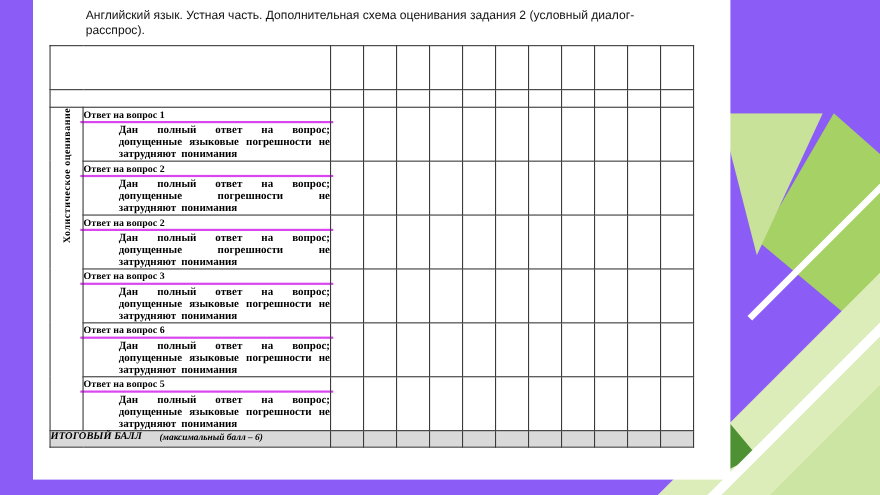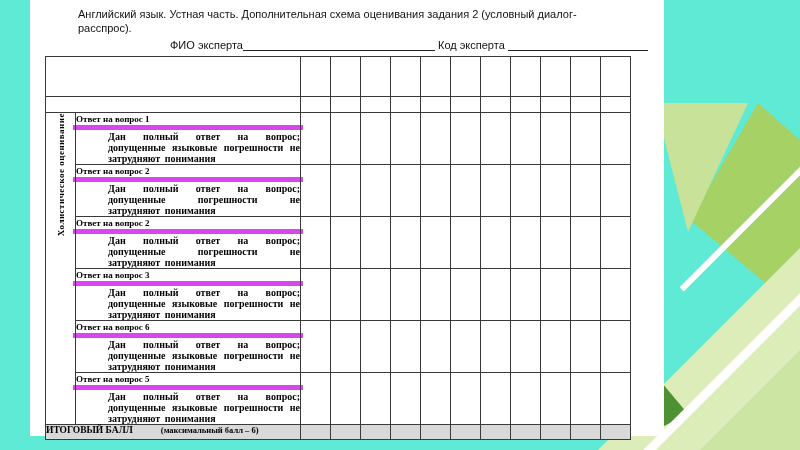--- a/index.html
+++ b/index.html
@@ -1,17 +1,17 @@
 <!DOCTYPE html>
 <html style="--pale-green: #dcedba; --pale2-green: #cde5a3; --light-green: #c8e29a; --mid-green: #a6d164; --dark-green: #4d9133; --row-gray: #d9d9d9;"><head>
 <meta charset="utf-8">
 <style>
   html,body{margin:0;padding:0;}
   body{width:800px;height:450px;overflow:hidden;background:#ffffff;font-family:"Liberation Sans",sans-serif;}
-  .slide{position:relative;width:800px;height:450px;background:#5eead4;overflow:hidden;}
+  .slide{position:relative;width:800px;height:450px;background:#8b5cf6;overflow:hidden;}
 
   
   .decor{position:absolute;inset:0;z-index:0;}
   .shape{position:absolute;inset:0;}
   .g-light{background:var(--light-green);clip-path:polygon(655px 103px,748px 103px,688px 232px);}
   .g-mid{background:var(--mid-green);clip-path:polygon(758px 103px,800px 140px,800px 312px,690px 220px);}
   .g-pale{background:var(--pale-green);clip-path:polygon(598px 450px,800px 248px,800px 450px);}
   .g-pale2{background:var(--pale2-green);clip-path:polygon(700px 450px,800px 350px,800px 450px);}
   .g-dark{background:var(--dark-green);clip-path:polygon(636px 352px,688px 414px,660px 428px,641px 382px);}
   .stripe{position:absolute;background:#fff;}
@@ -31,26 +31,26 @@
   table.assess{border-collapse:collapse;margin-top:5px;table-layout:fixed;width:585px;font-family:"Liberation Serif",serif;color:#000;}
   table.assess td{border:1px solid #3a3a3a;padding:0;vertical-align:top;}
   col.c-vert{width:30px;}
   col.c-desc{width:225px;}
   col.c-mark{width:30px;}
   tr.head-row-1{height:40px;}
   tr.head-row-2{height:16px;}
   td.vert-cell{text-align:center;vertical-align:middle;}
   .vert-text{display:inline-block;writing-mode:vertical-rl;transform:rotate(180deg);font-size:9px;font-weight:bold;letter-spacing:.5px;white-space:nowrap;}
   td.desc-cell{padding:0 3px 2px 3px;}
-  .q-header{font-size:9px;font-weight:bold;border-bottom:5px solid #d946ef;margin:0 -3px 1px -3px;padding:1px 3px 1px 3px;}
+  .q-header{font-size:9px;font-weight:bold;border-bottom:2px solid #d946ef;margin:0 -3px 1px -3px;padding:1px 3px 1px 3px;}
   .q-text{font-size:10px;font-weight:bold;line-height:1.1;text-align:justify;word-spacing:2px;margin-left:32px;}
   tr.total-row{height:15px;}
   tr.total-row td{background:var(--row-gray);}
   td.total-cell{padding:1px 3px;vertical-align:middle;}
-  .total-inner{display:flex;gap:28px;align-items:flex-start;}
+  .total-inner{display:flex;gap:16px;align-items:flex-start;font-style:italic;}
   .total-label{font-size:9.5px;font-weight:bold;white-space:nowrap;}
   .total-note{font-size:8.5px;font-weight:bold;white-space:nowrap;}
 </style>
 </head>
 <body>
 
 <div class="slide">
 
   <div class="decor">
     <div class="shape g-mid"></div>
@@ -61,24 +61,20 @@
     <div class="stripe stripe1"></div>
     <div class="stripe stripe2"></div>
   </div>
 
   <div class="sheet"></div>
 
   <div class="content">
 
     <div class="doc-title">Английский язык. Устная часть. Дополнительная схема оценивания задания 2 (условный диалог-расспрос).</div>
 
-    <div class="expert-line">
-      <span>ФИО эксперта</span><span class="blank blank-fio"></span>
-      <span>Код эксперта</span> <span class="blank blank-code"></span>
-    </div>
 
     <table class="assess">
       <colgroup>
         <col class="c-vert">
         <col class="c-desc">
       <col class="c-mark">
           <col class="c-mark">
           <col class="c-mark">
           <col class="c-mark">
           <col class="c-mark">

